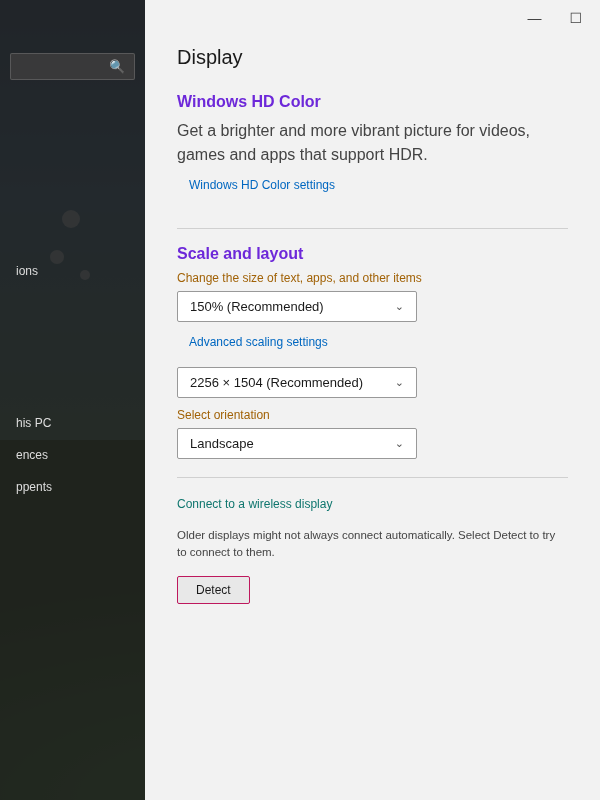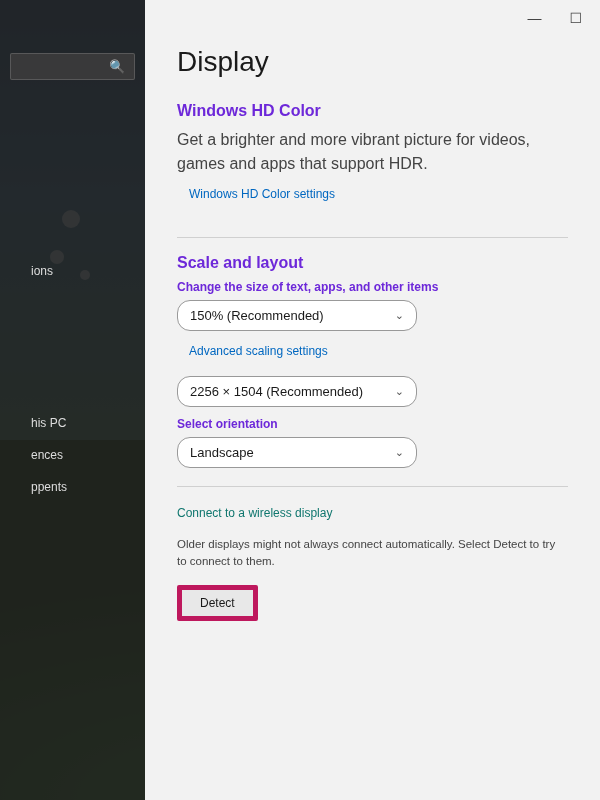--- a/index.html
+++ b/index.html
@@ -75,21 +75,21 @@
     .sidebar-search-icon {
       color: #aaa;
       font-size: 13px;
       margin-left: auto;
     }
 
     .sidebar-items {
       display: flex;
       flex-direction: column;
       gap: 2px;
-      padding: 0 19px;
+      padding: 0 4px;
       margin-top: 160px;
     }
 
     .sidebar-item {
       padding: 8px 12px;
       color: #ddd;
       font-size: 12px;
       cursor: pointer;
     }
 
@@ -122,21 +122,21 @@
       font-size: 14px;
       color: #444;
       padding: 2px 6px;
     }
 
     .content {
       padding: 10px 32px 32px;
     }
 
     .page-title {
-      font-size: 28px;
+      font-size: 20px;
       font-weight: 300;
       color: #1a1a1a;
       margin-bottom: 24px;
     }
 
     .section-title {
       font-size: 16px;
       font-weight: 600;
       color: #6d28d9;
       margin-bottom: 8px;
@@ -161,32 +161,31 @@
     }
 
     .divider {
       border: none;
       border-top: 1px solid #d0d0d0;
       margin: 18px 0 16px;
     }
 
     .label {
       font-size: 12px;
-      color: #6d28d9;
+      color: #a16207;
       margin-bottom: 6px;
-      font-weight: bold;
     }
 
     .dropdown {
       display: flex;
       align-items: center;
       justify-content: space-between;
       background: #fff;
       border: 1px solid #999;
-      border-radius: 13px;
+      border-radius: 2px;
       padding: 7px 12px;
       font-size: 13px;
       color: #1a1a1a;
       cursor: pointer;
       width: 240px;
       margin-bottom: 10px;
     }
 
     .dropdown-arrow {
       font-size: 11px;
@@ -196,21 +195,21 @@
     .multiple-displays-link {
       color: #0f766e;
       font-size: 12px;
       cursor: pointer;
       display: inline-block;
       margin-bottom: 16px;
     }
 
     .detect-btn {
       background: #e8e8e8;
-      border: 5px solid #be185d;
+      border: 1px solid #be185d;
       border-radius: 2px;
       padding: 6px 18px;
       font-size: 12px;
       color: #1a1a1a;
       cursor: pointer;
       margin-top: 8px;
     }
 
     .small-desc {
       font-size: 11.5px;

